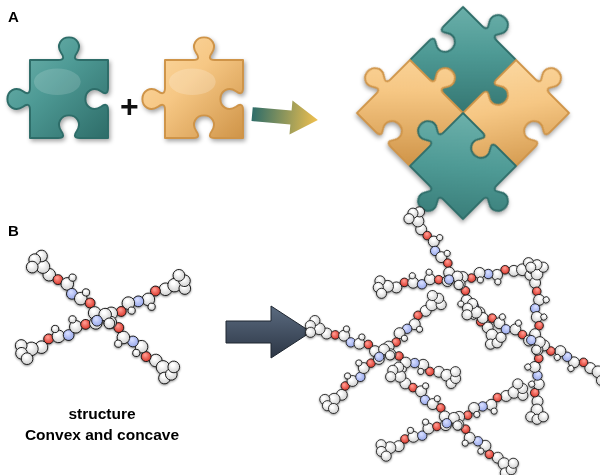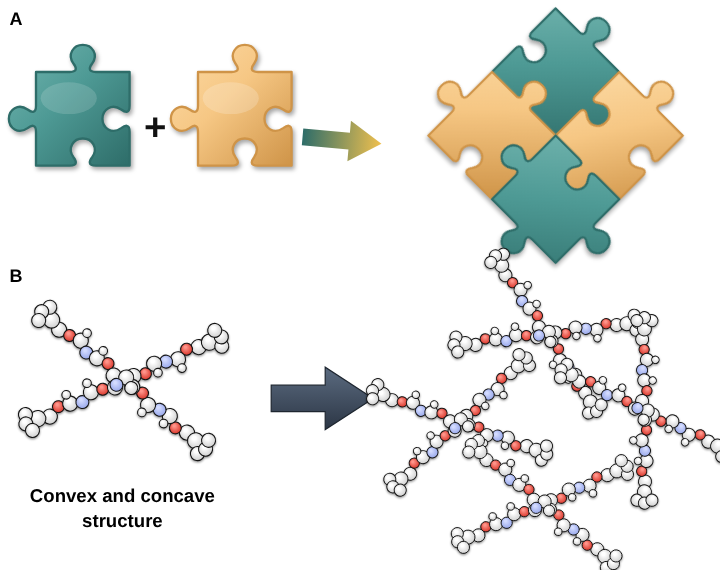--- a/index.html
+++ b/index.html
@@ -379,17 +379,17 @@
     </g>
   </svg>
 
   <div class="panel-label" style="left:8px; top:8px;">A</div>
 
   <div class="panel-label" style="left:8px; top:222px;">B</div>
 
   <div class="plus-sign">+</div>
 
   <div class="caption">
+    <div>structure</div>
     <div>Convex and concave</div>
-    <div>structure</div>
   </div>
 
 </div>
 
 </body></html>

